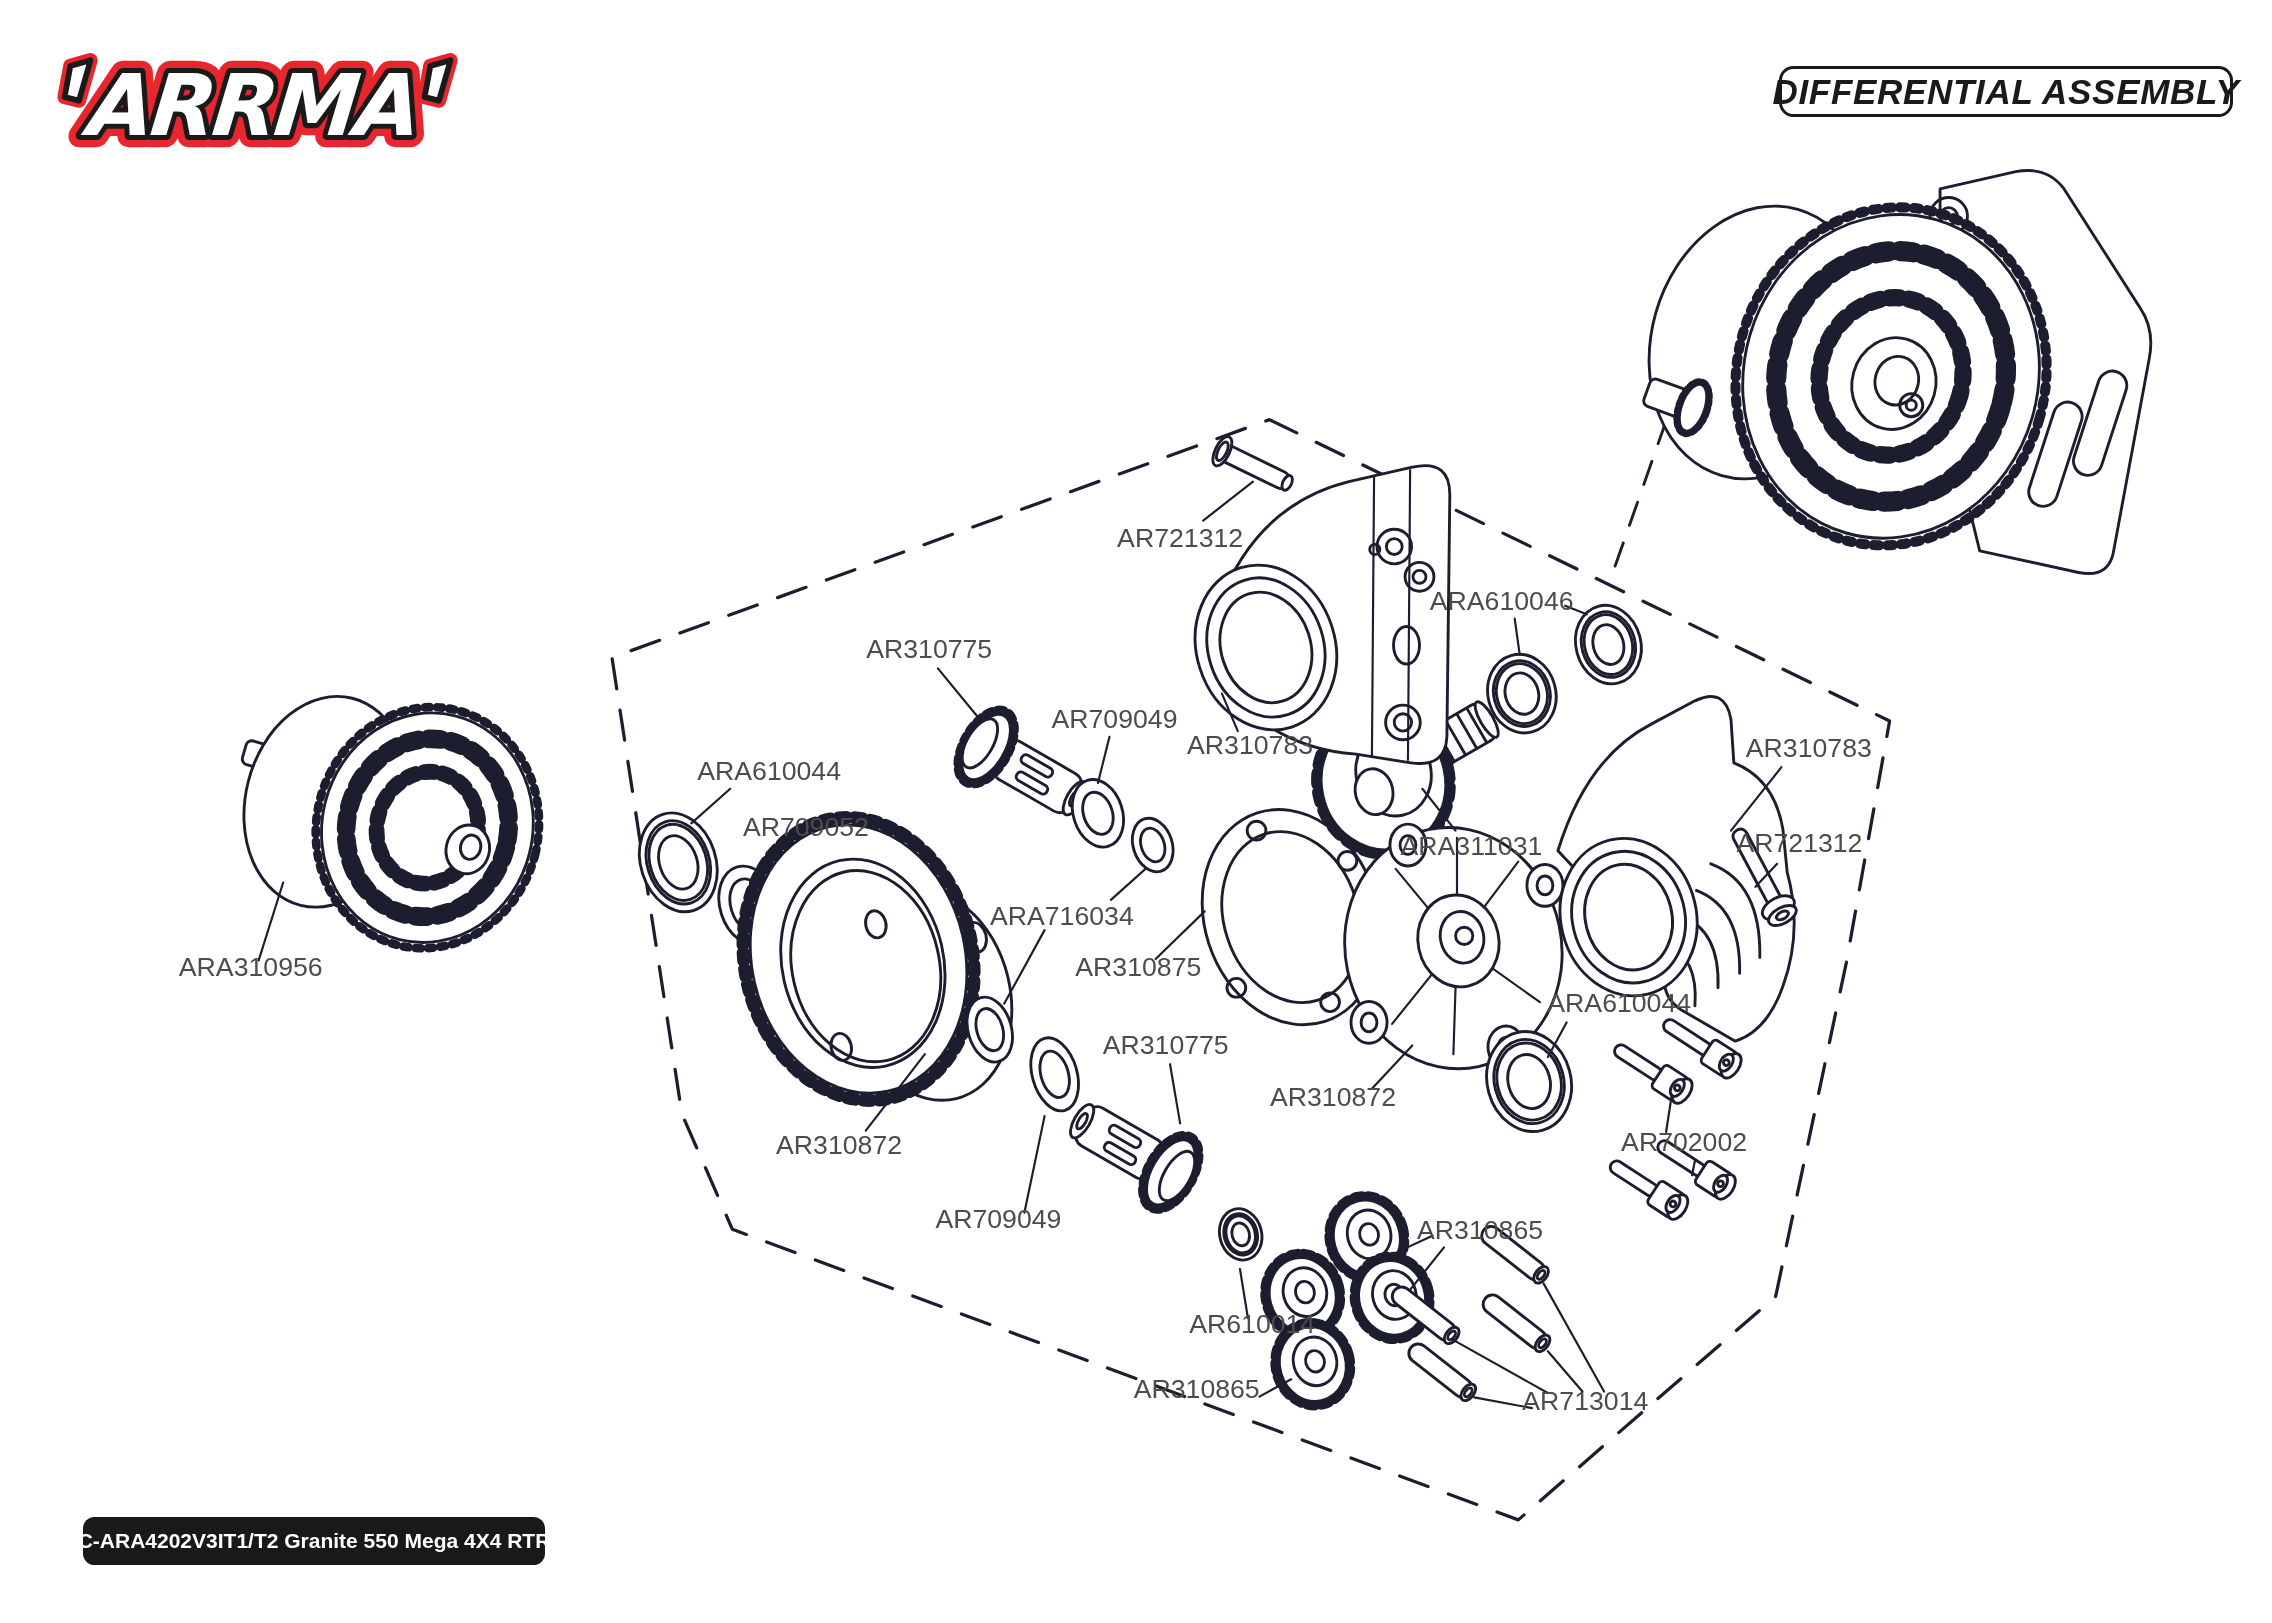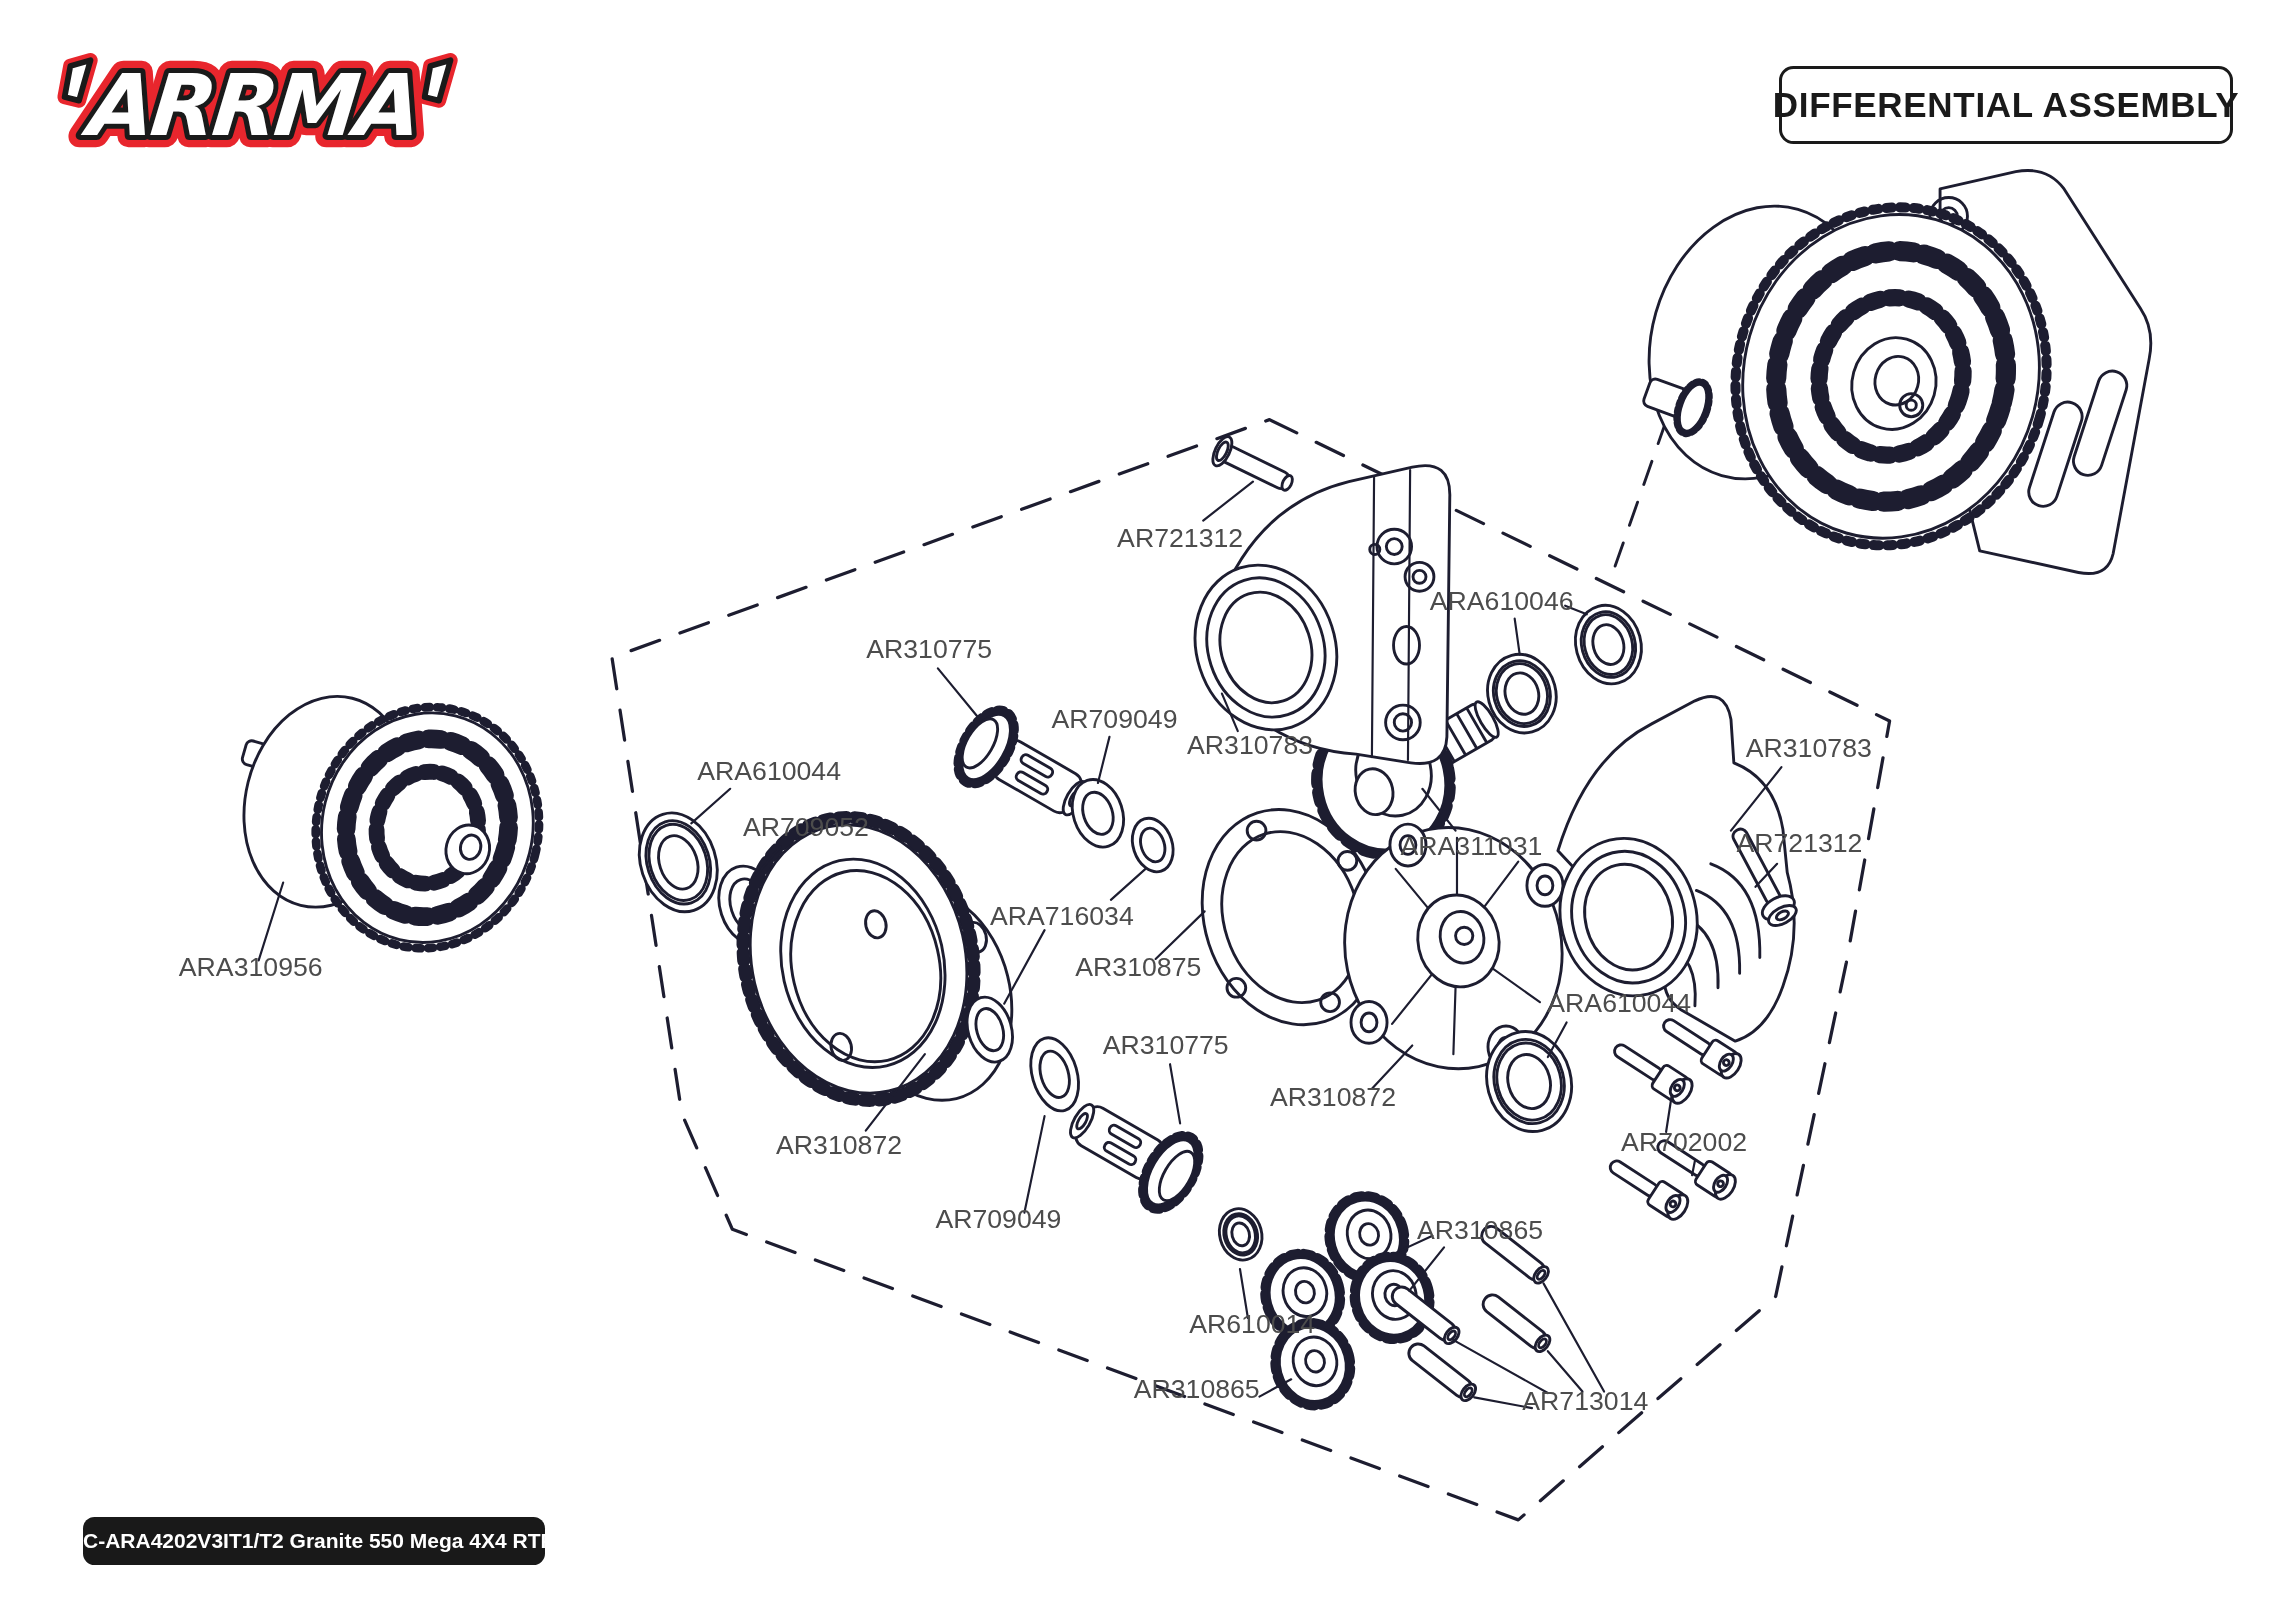--- a/index.html
+++ b/index.html
@@ -1,26 +1,26 @@
 <!DOCTYPE html>
 <html style="font-size:11.5px"><head>
 <meta charset="utf-8">
 <style>
   html,body{margin:0;padding:0;background:#ffffff;}
   body{width:2273px;height:1623px;position:relative;font-family:"Liberation Sans",sans-serif;overflow:hidden;}
   .page{position:absolute;inset:0;background:#ffffff;}
 
   
   .logo{position:absolute;left:50px;top:43px;width:418px;height:126px;}
-  .titlebox{position:absolute;left:1779px;top:66px;width:454px;height:78px;
+  .titlebox{position:absolute;left:1779px;top:66px;width:454px;height:51px;
     border:3.6px solid #1a1a1a;border-radius:14.4px;box-sizing:border-box;
-    display:flex;align-items:center;justify-content:center;}
+    display:flex;align-items:center;justify-content:center;font-style:italic;}
   .titlebox span{font-size:35px;font-weight:bold;color:#1a1a1a;letter-spacing:0.7px;white-space:nowrap;}
   .footerbox{position:absolute;left:83px;top:1517px;width:462px;height:48px;background:#191919;
-    border-radius:11.5px;display:flex;align-items:center;justify-content:flex-start;}
+    border-radius:11.5px;display:flex;align-items:center;justify-content:center;}
   .footerbox span{color:#ffffff;font-size:21px;font-weight:bold;white-space:nowrap;}
 
   
   svg.diagram{position:absolute;left:0;top:0;}
   svg.diagram *{stroke:#1d1d30;stroke-width:4;fill:none;stroke-linecap:round;stroke-linejoin:round;}
   svg.diagram .solid{fill:#ffffff;}
   svg.diagram .lbl{stroke:none;fill:#4c4c4c;font-family:"Liberation Sans",sans-serif;
       font-size:37px;text-anchor:middle;}
   svg.diagram .leader{stroke-width:3;}
   svg.diagram .hex{stroke-width:4.5;stroke-dasharray:42 30;}

